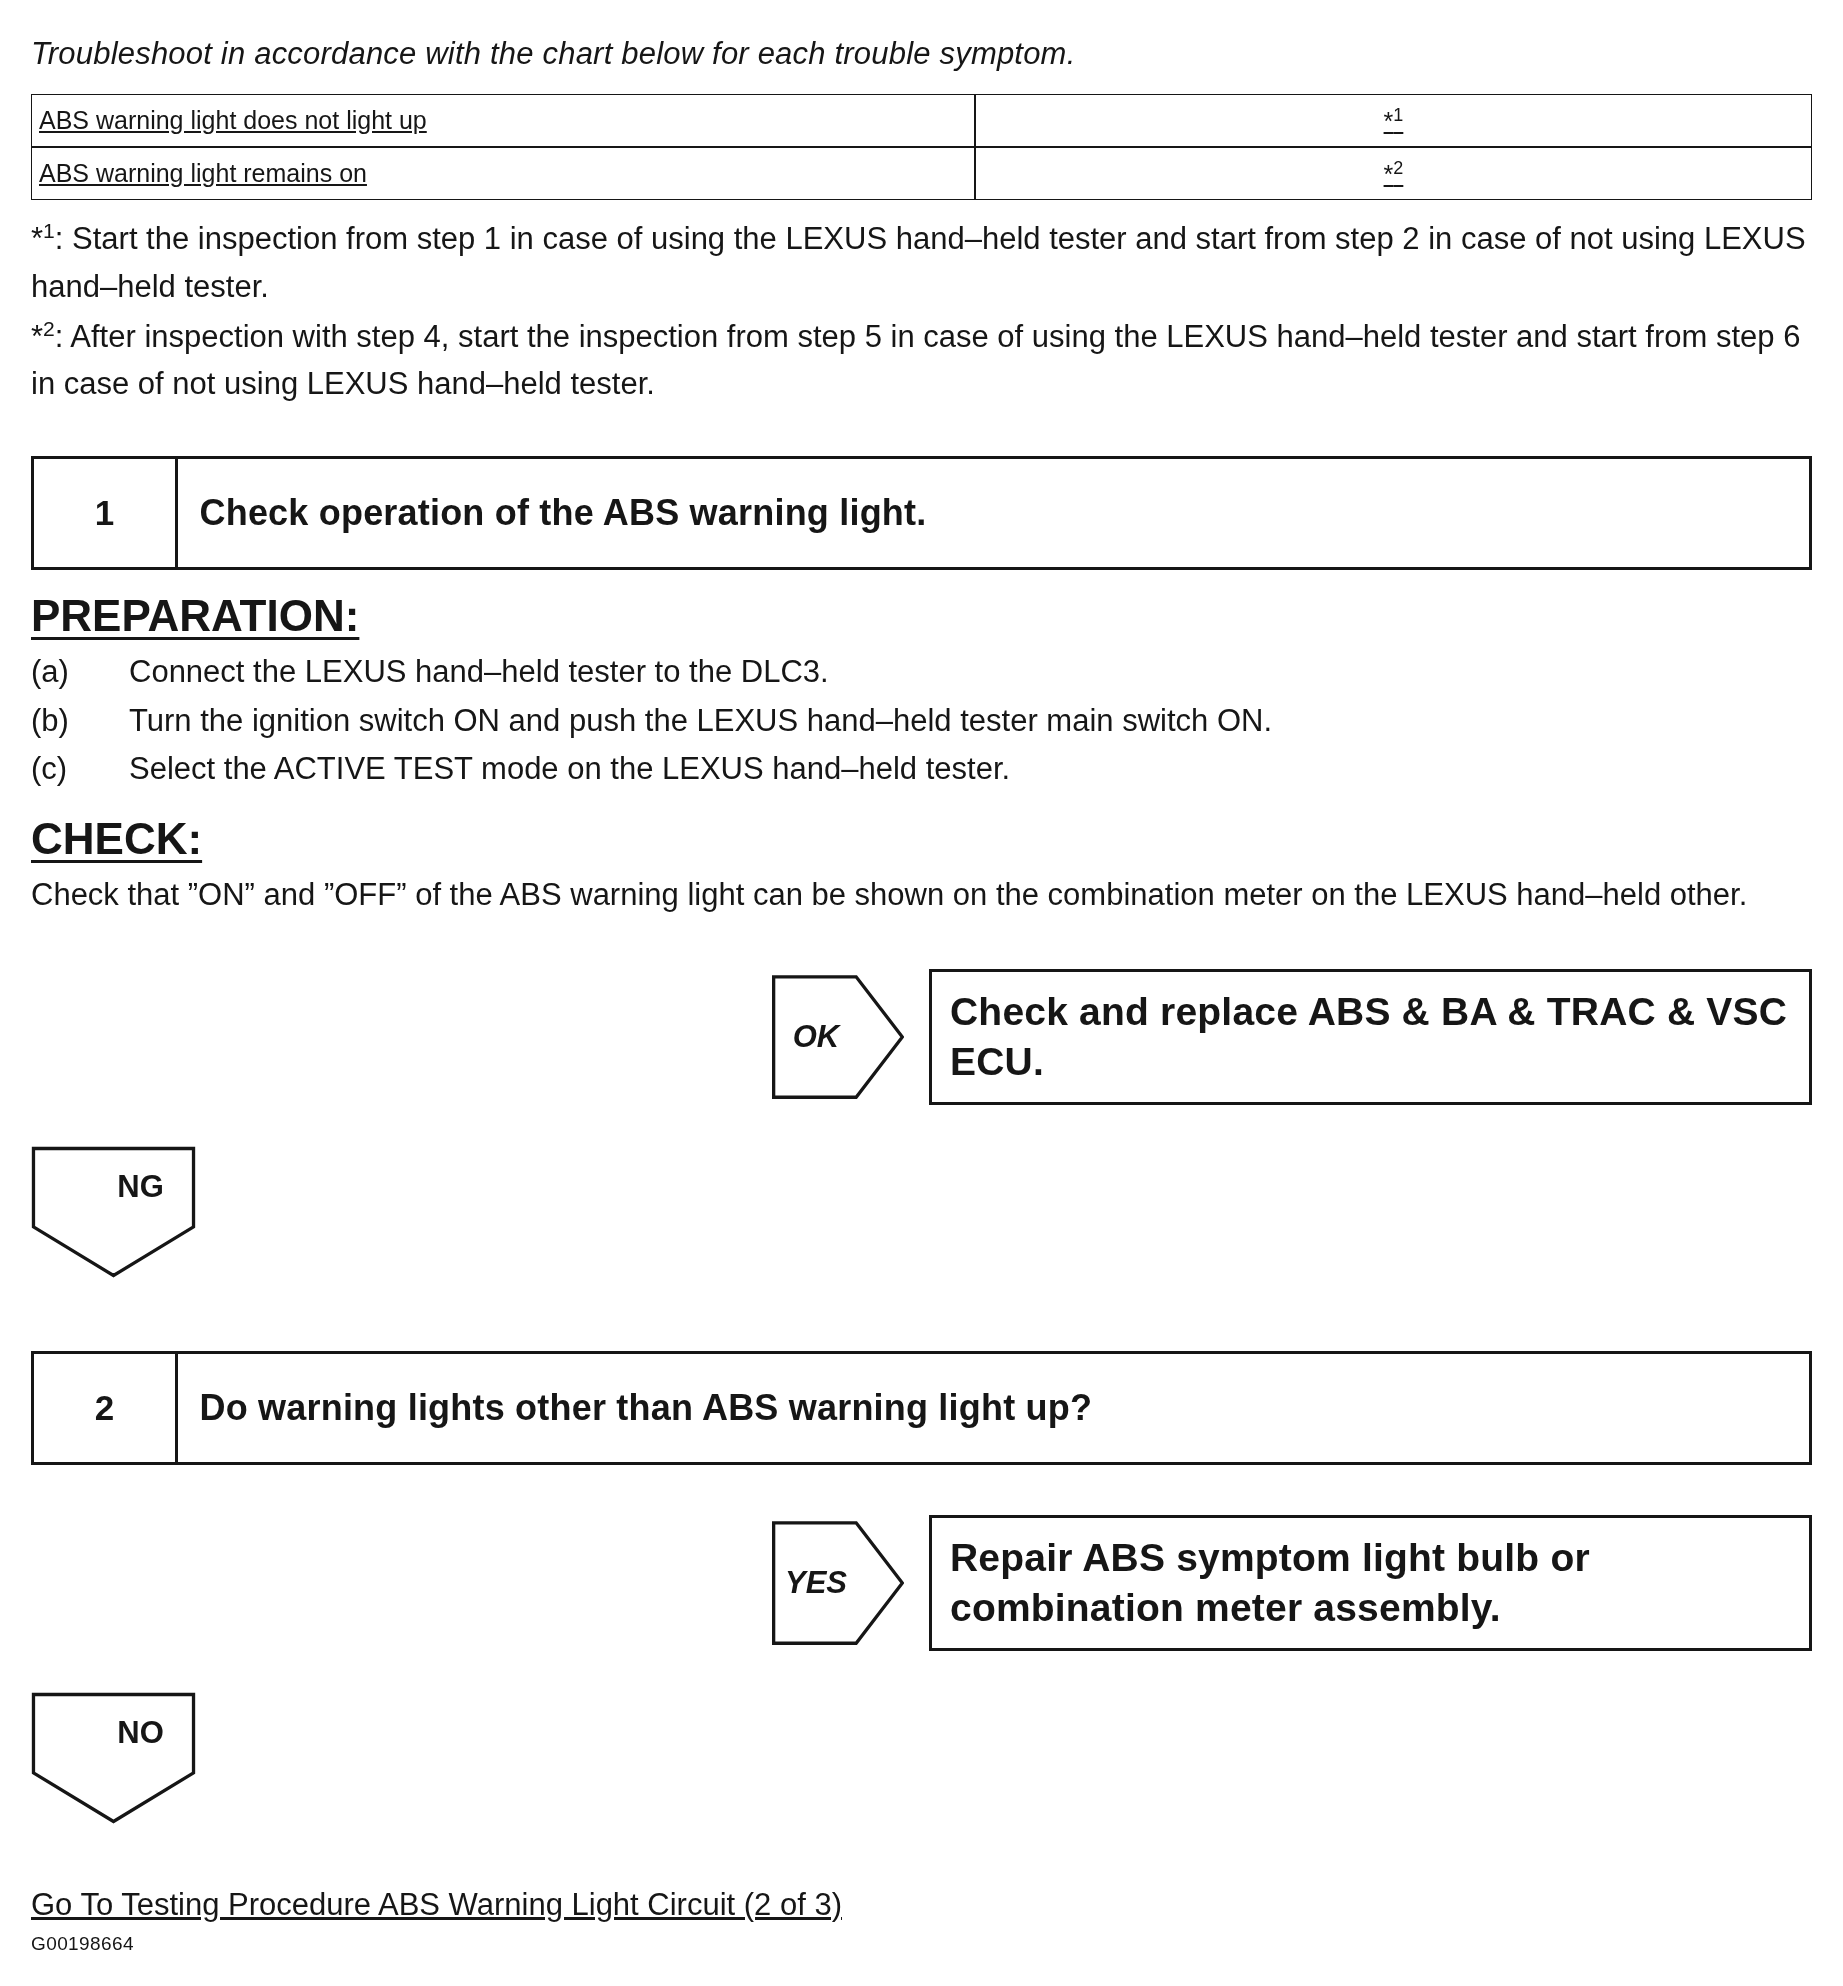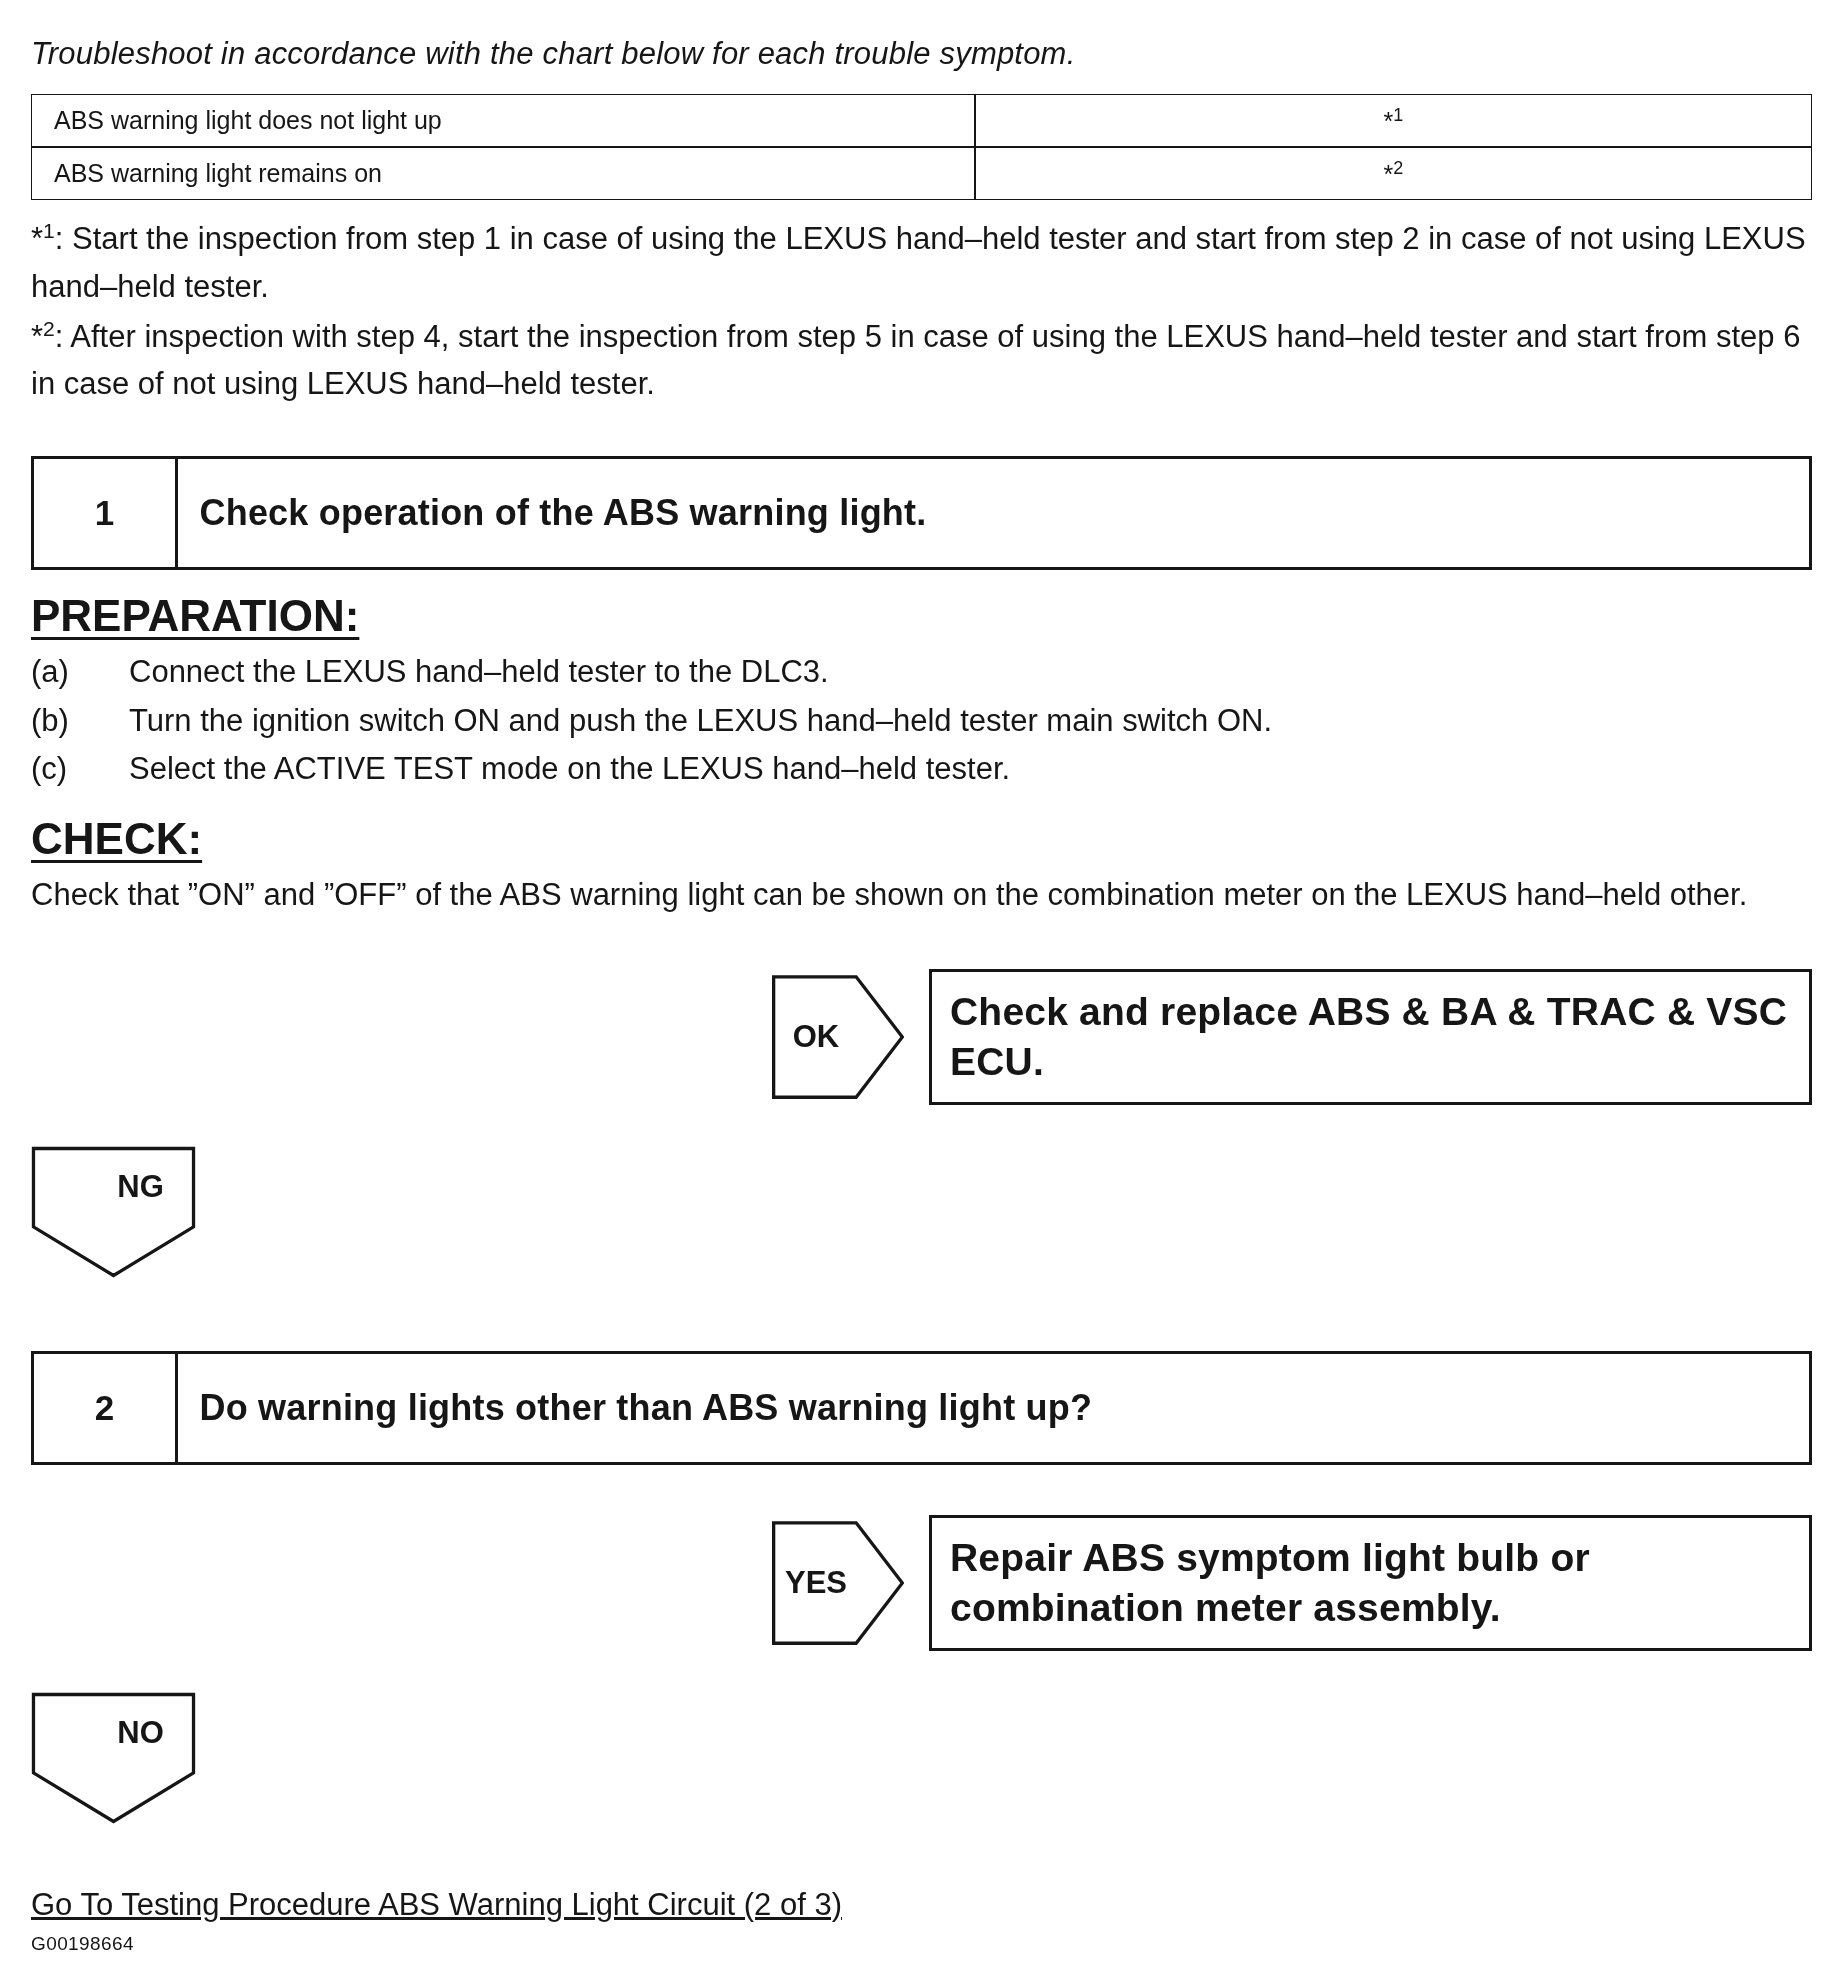--- a/index.html
+++ b/index.html
@@ -30,23 +30,24 @@
   
   table.symptom-table {
     width: 100%;
     border-collapse: separate;
     border-spacing: 0;
     margin: 0 0 15px 0;
   }
   table.symptom-table td {
     border: 1.7px solid #161616;
     font-size: 25px;
-    padding: 10px 22px;
+    padding: 10px 7px;
     height: 30px;
     background: #ffffff;
+    text-decoration: underline;
   }
   td.symptom-cell {
     width: 53%;
     border-right-width: 1.7px;
   }
   td.ref-cell {
     text-align: center;
     font-size: 22px;
     border-left-width: 1.7px;
   }
@@ -134,20 +135,21 @@
   .arrow-shape svg { display: block; }
   .arrow-label {
     position: absolute;
     left: 0; top: 0;
     width: 88px; height: 124px;
     display: flex;
     align-items: center;
     justify-content: center;
     font-size: 31px;
     font-weight: bold;
+    font-style: italic;
   }
   .branch-box {
     flex: 1;
     border: 3.3px solid #161616;
     box-sizing: border-box;
     min-height: 136px;
     display: flex;
     flex-direction: column;
     justify-content: center;
     padding: 11.6px 18px;

